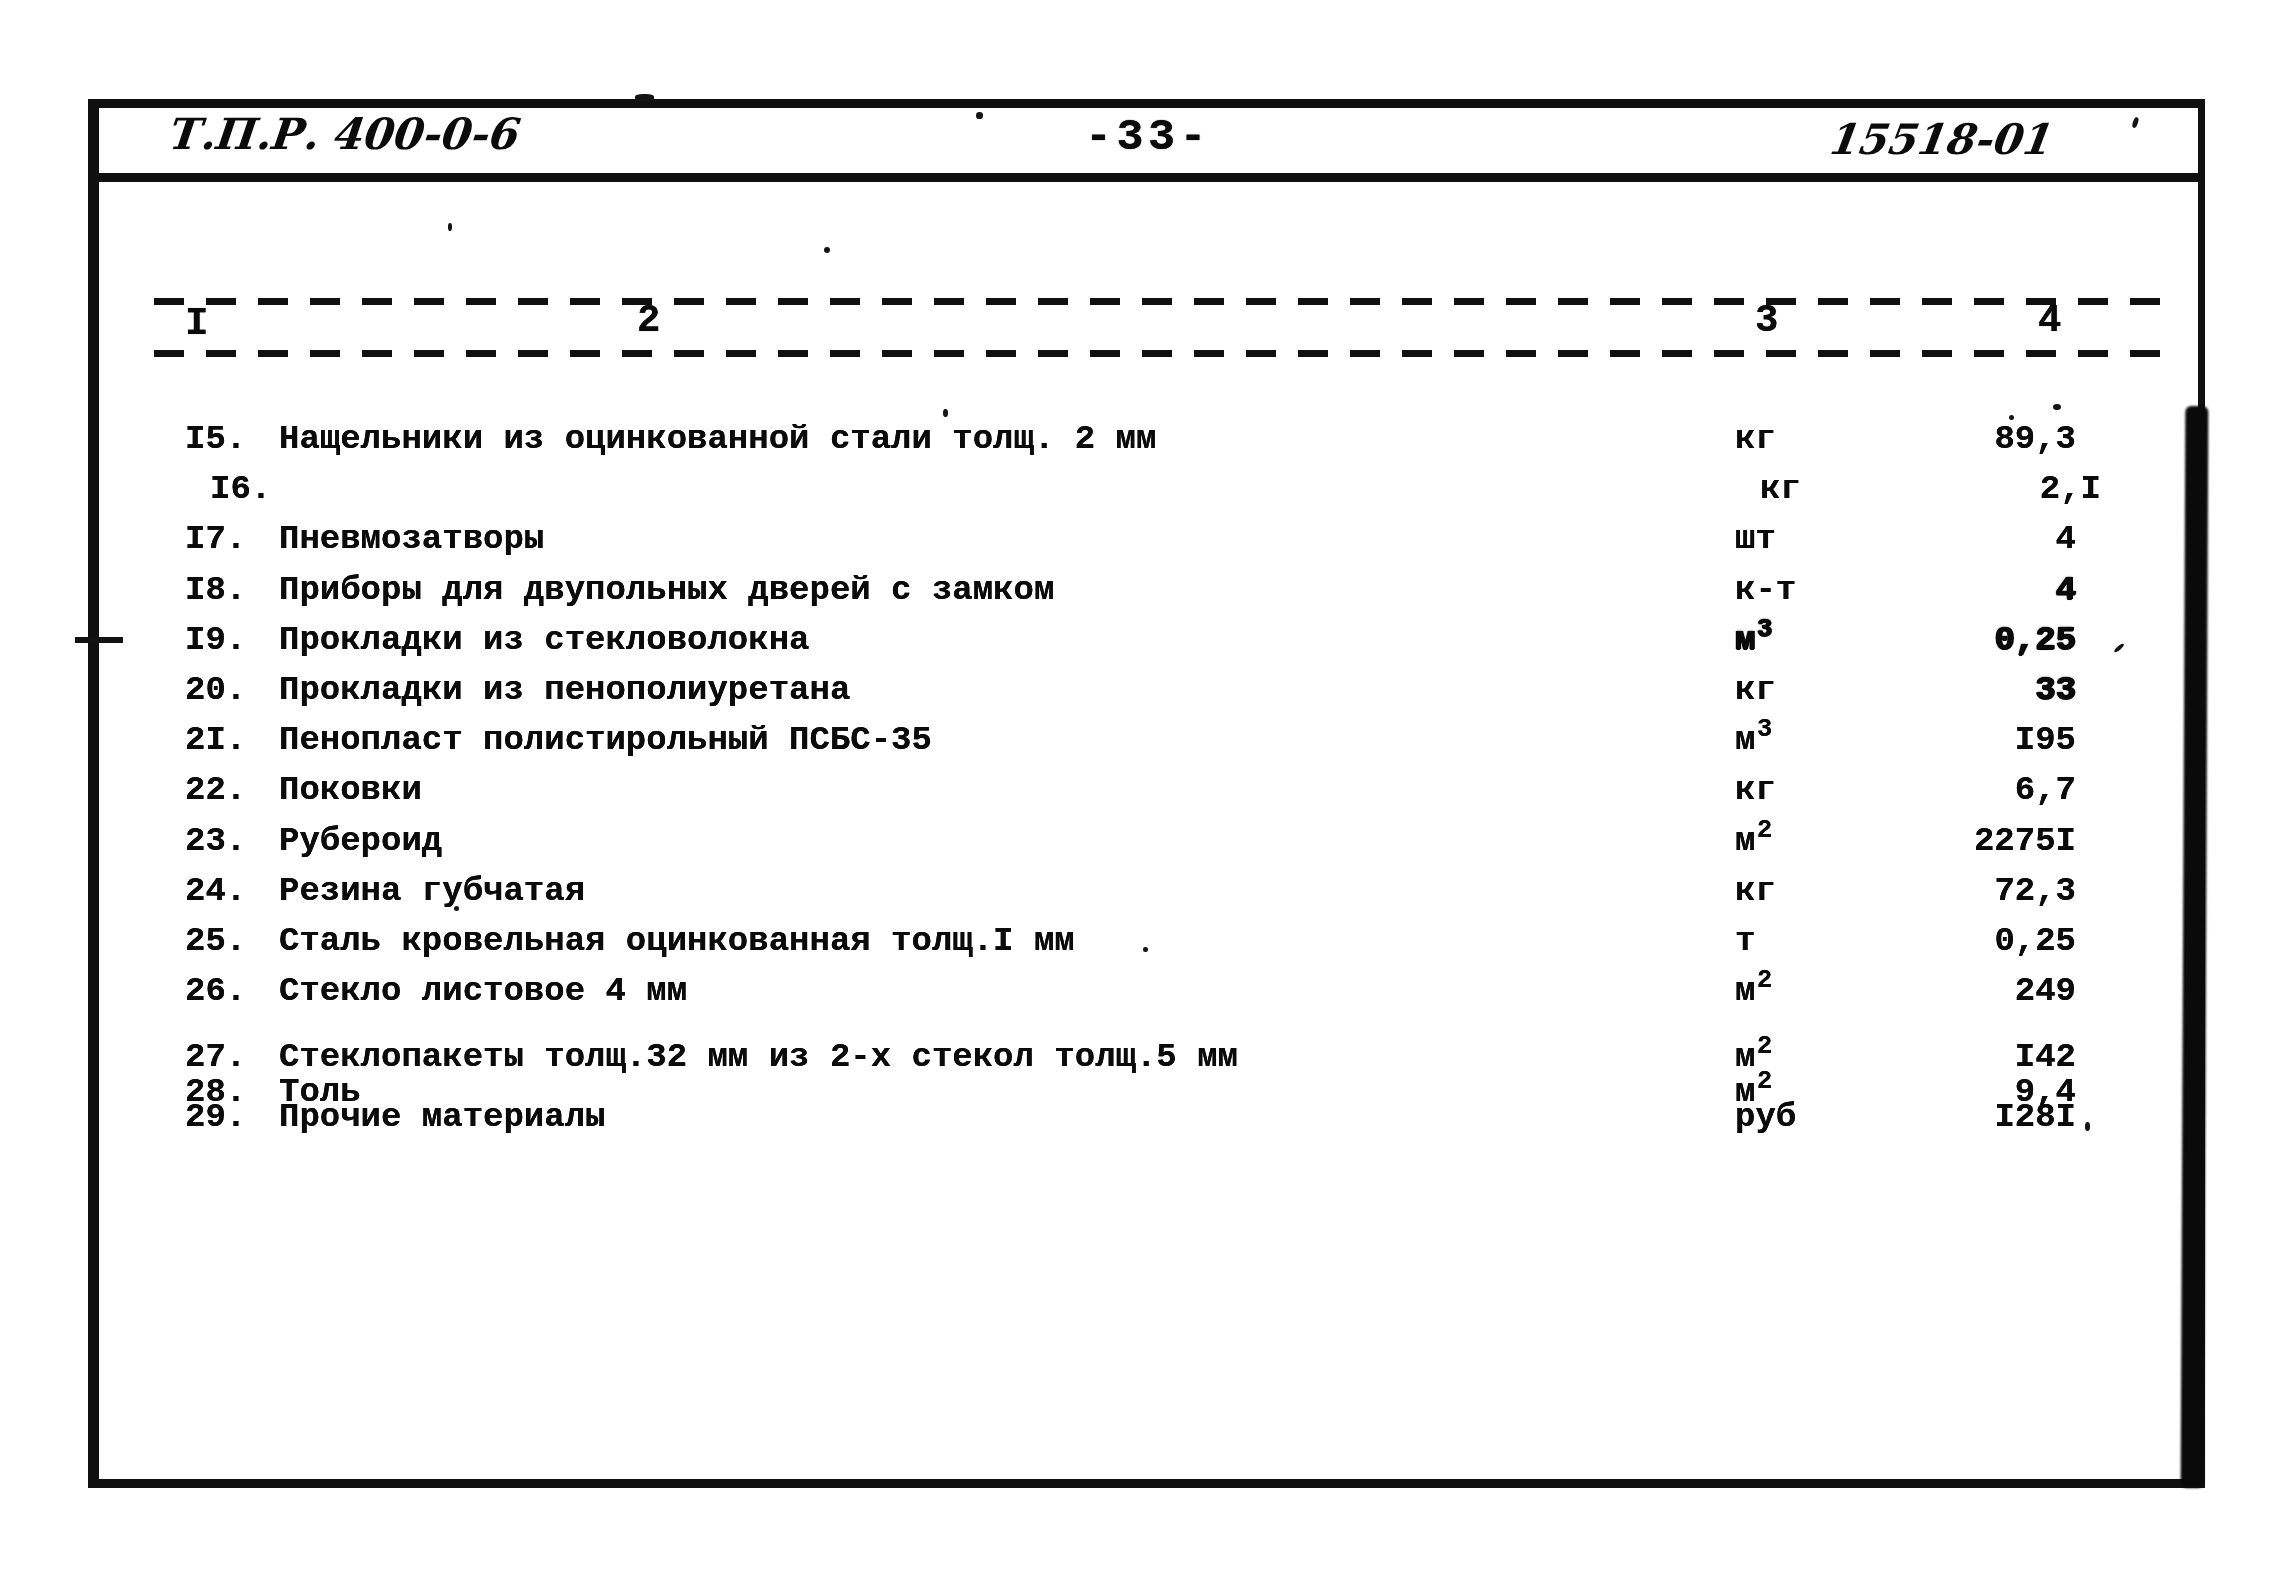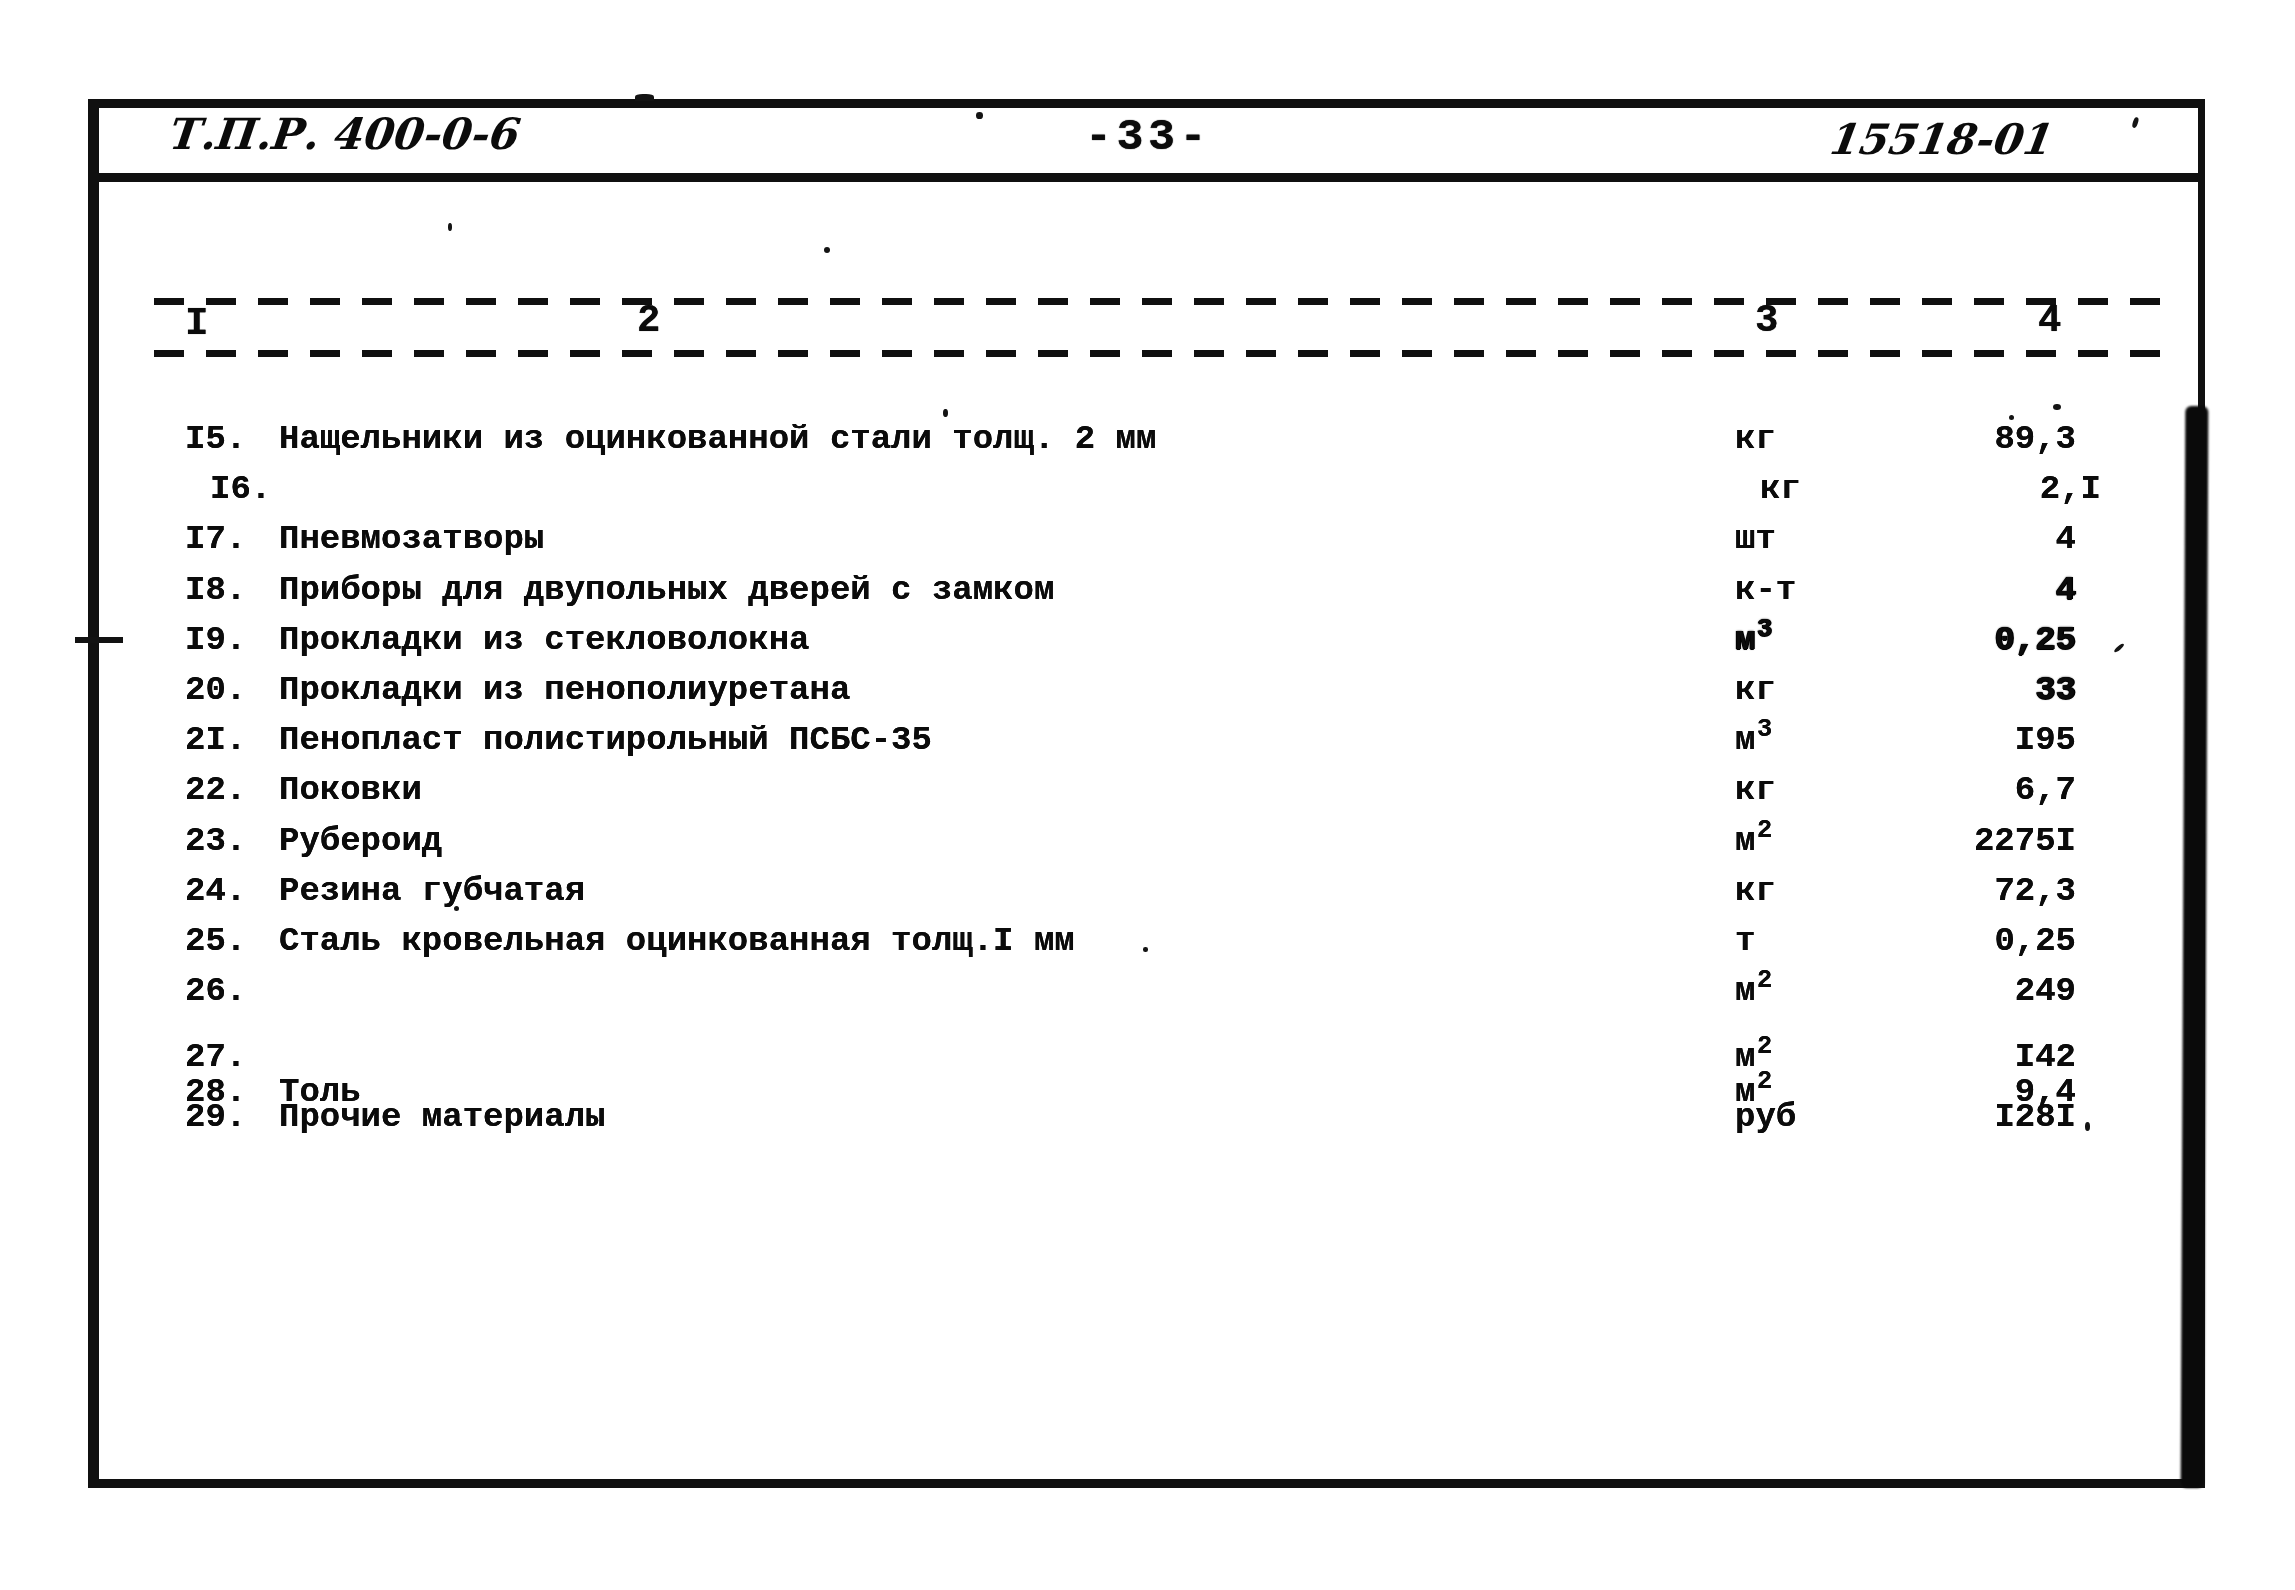--- a/index.html
+++ b/index.html
@@ -144,25 +144,27 @@
         <span class="cell-value">72,3</span>
       </div>
       <div class="row" style="top: 922px;">
         <span class="cell-num">25.</span>
         <span class="cell-name">Сталь кровельная оцинкованная толщ.I мм</span>
         <span class="cell-unit">т</span>
         <span class="cell-value">0,25</span>
       </div>
       <div class="row" style="top: 972px;">
         <span class="cell-num">26.</span>
+        <span class="cell-name">Стекло листовое 4 мм</span>
         <span class="cell-unit">м<span class="sup">2</span></span>
         <span class="cell-value">249</span>
       </div>
       <div class="row" style="top: 1022px; margin-top: 16px;">
         <span class="cell-num">27.</span>
+        <span class="cell-name">Стеклопакеты толщ.32 мм из 2-х стекол толщ.5 мм</span>
         <span class="cell-unit">м<span class="sup">2</span></span>
         <span class="cell-value">I42</span>
       </div>
       <div class="row" style="top: 1073px;">
         <span class="cell-num">28.</span>
         <span class="cell-name">Толь</span>
         <span class="cell-unit">м<span class="sup">2</span></span>
         <span class="cell-value">9,4</span>
       </div>
       <div class="row" style="top: 1098px;">

